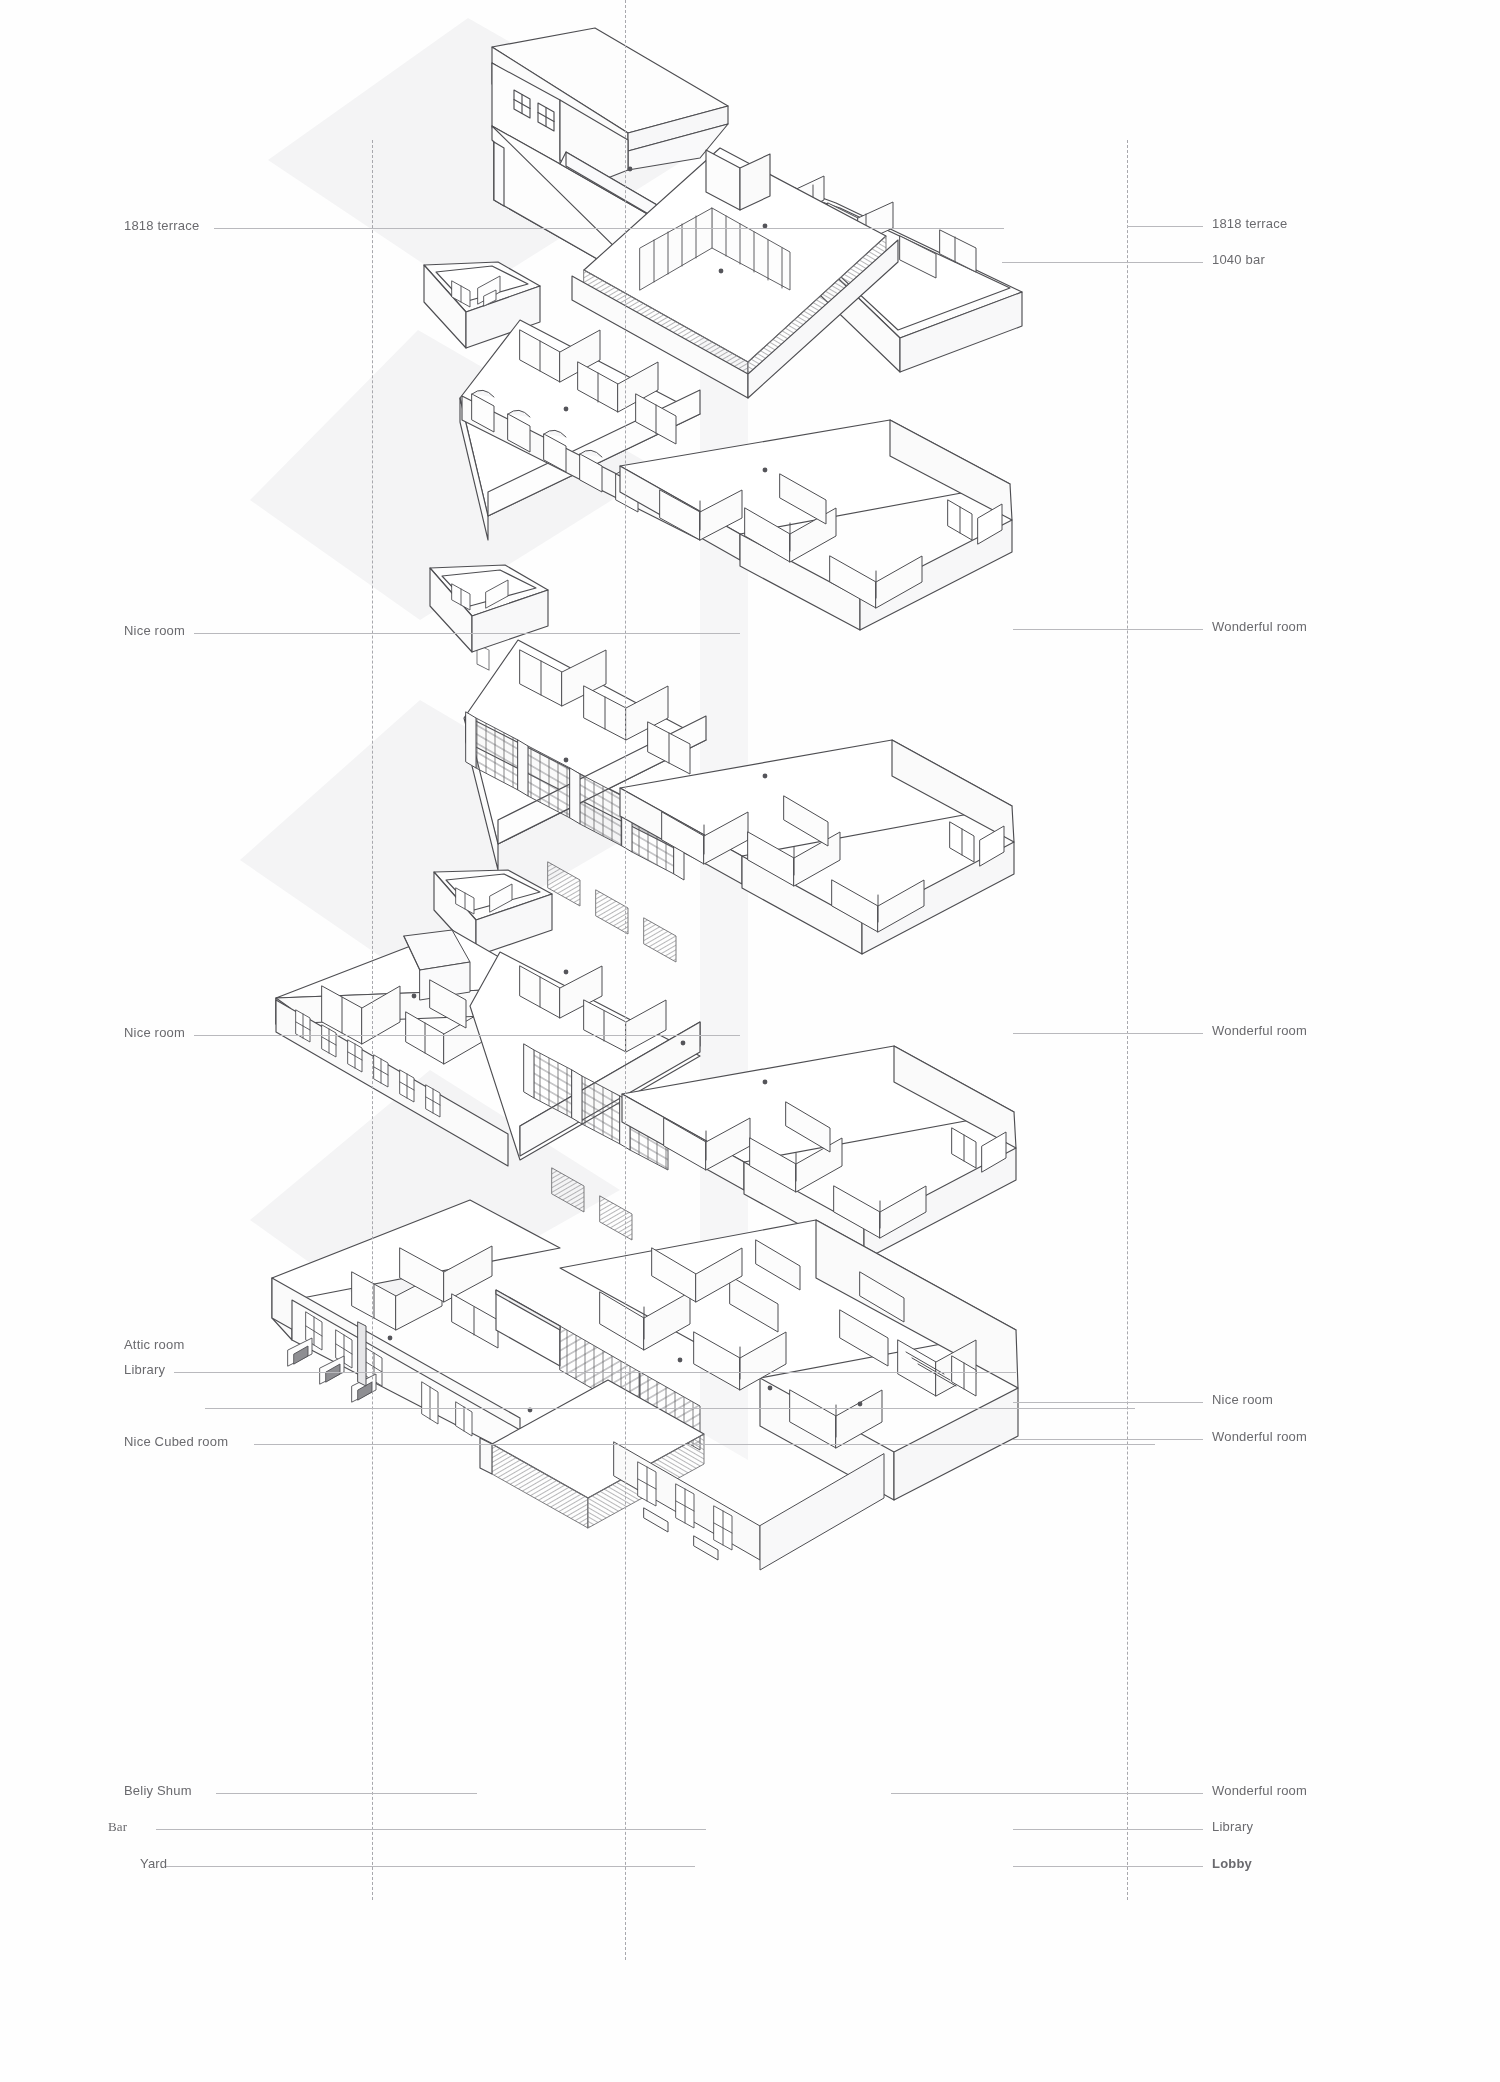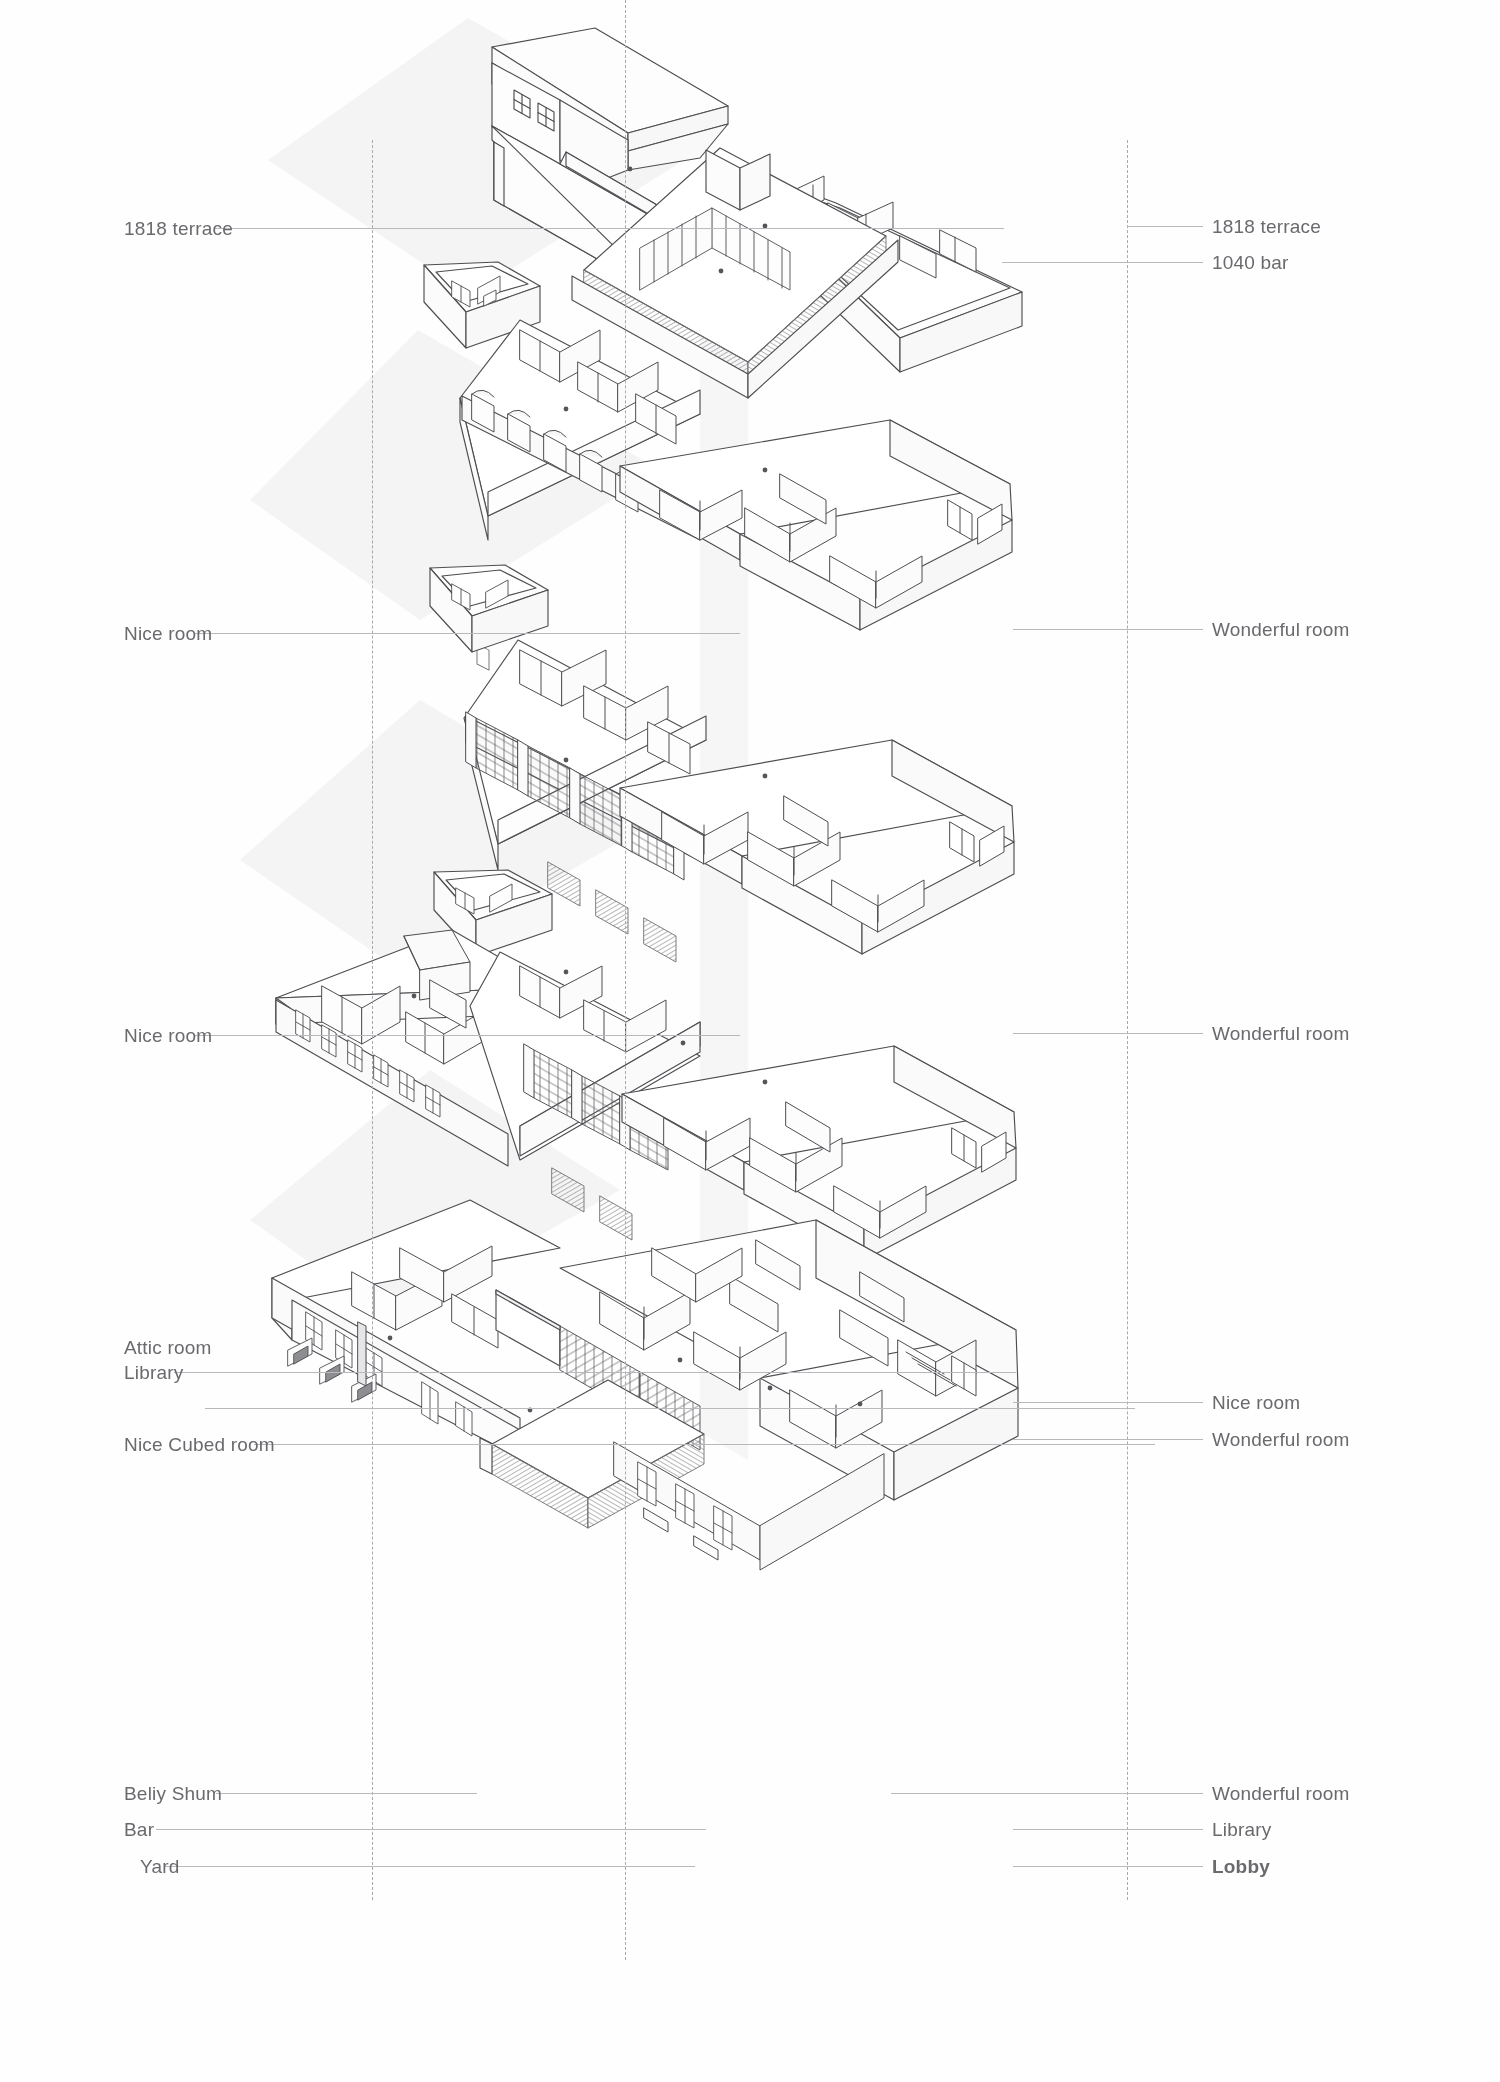--- a/index.html
+++ b/index.html
@@ -19,21 +19,21 @@
   }
   #axo {
     position: absolute;
     inset: 0;
     width: 1500px;
     height: 2082px;
   }
   .lbl {
     position: absolute;
     font-family: "Liberation Sans", sans-serif;
-    font-size: 19px;
+    font-size: 13px;
     letter-spacing: 0.2px;
     color: #6a6a6e;
     white-space: nowrap;
     line-height: 1;
   }
   .lbl.right { text-align: left; }
   .lbl.left  { text-align: right; }
   .leader {
     position: absolute;
     height: 0;
@@ -609,21 +609,21 @@
       <div class="leader" style="left: 1013px; top: 1866px; width: 190px;"></div>
     </div>
   <div id="labels-left">
       <div class="lbl left" style="left: 124px; top: 219px; right: auto;">1818 terrace</div>
       <div class="lbl left" style="left: 124px; top: 624px; right: auto;">Nice room</div>
       <div class="lbl left" style="left: 124px; top: 1026px; right: auto;">Nice room</div>
       <div class="lbl left" style="left: 124px; top: 1363px; right: auto;">Library</div>
       <div class="lbl left" style="left: 124px; top: 1338px; right: auto;">Attic room</div>
       <div class="lbl left" style="left: 124px; top: 1435px; right: auto;">Nice Cubed room</div>
       <div class="lbl left" style="left: 124px; top: 1784px; right: auto;">Beliy Shum</div>
-      <div class="lbl left" style="left: 124px; top: 1820px; right: auto;">Bar</div>
+      <div class="lbl left" style="left: 108px; top: 1820px; right: auto; font-family: Liberation Serif, serif;">Bar</div>
       <div class="lbl left" style="left: 140px; top: 1857px; right: auto; text-align: center;">Yard</div>
     </div>
   <div id="labels-right">
       <div class="lbl right" style="left: 1212px; top: 217px;">1818 terrace</div>
       <div class="lbl right" style="left: 1212px; top: 253px;">1040 bar</div>
       <div class="lbl right" style="left: 1212px; top: 620px;">Wonderful room</div>
       <div class="lbl right" style="left: 1212px; top: 1024px;">Wonderful room</div>
       <div class="lbl right" style="left: 1212px; top: 1393px;">Nice room</div>
       <div class="lbl right" style="left: 1212px; top: 1430px;">Wonderful room</div>
       <div class="lbl right" style="left: 1212px; top: 1784px;">Wonderful room</div>

